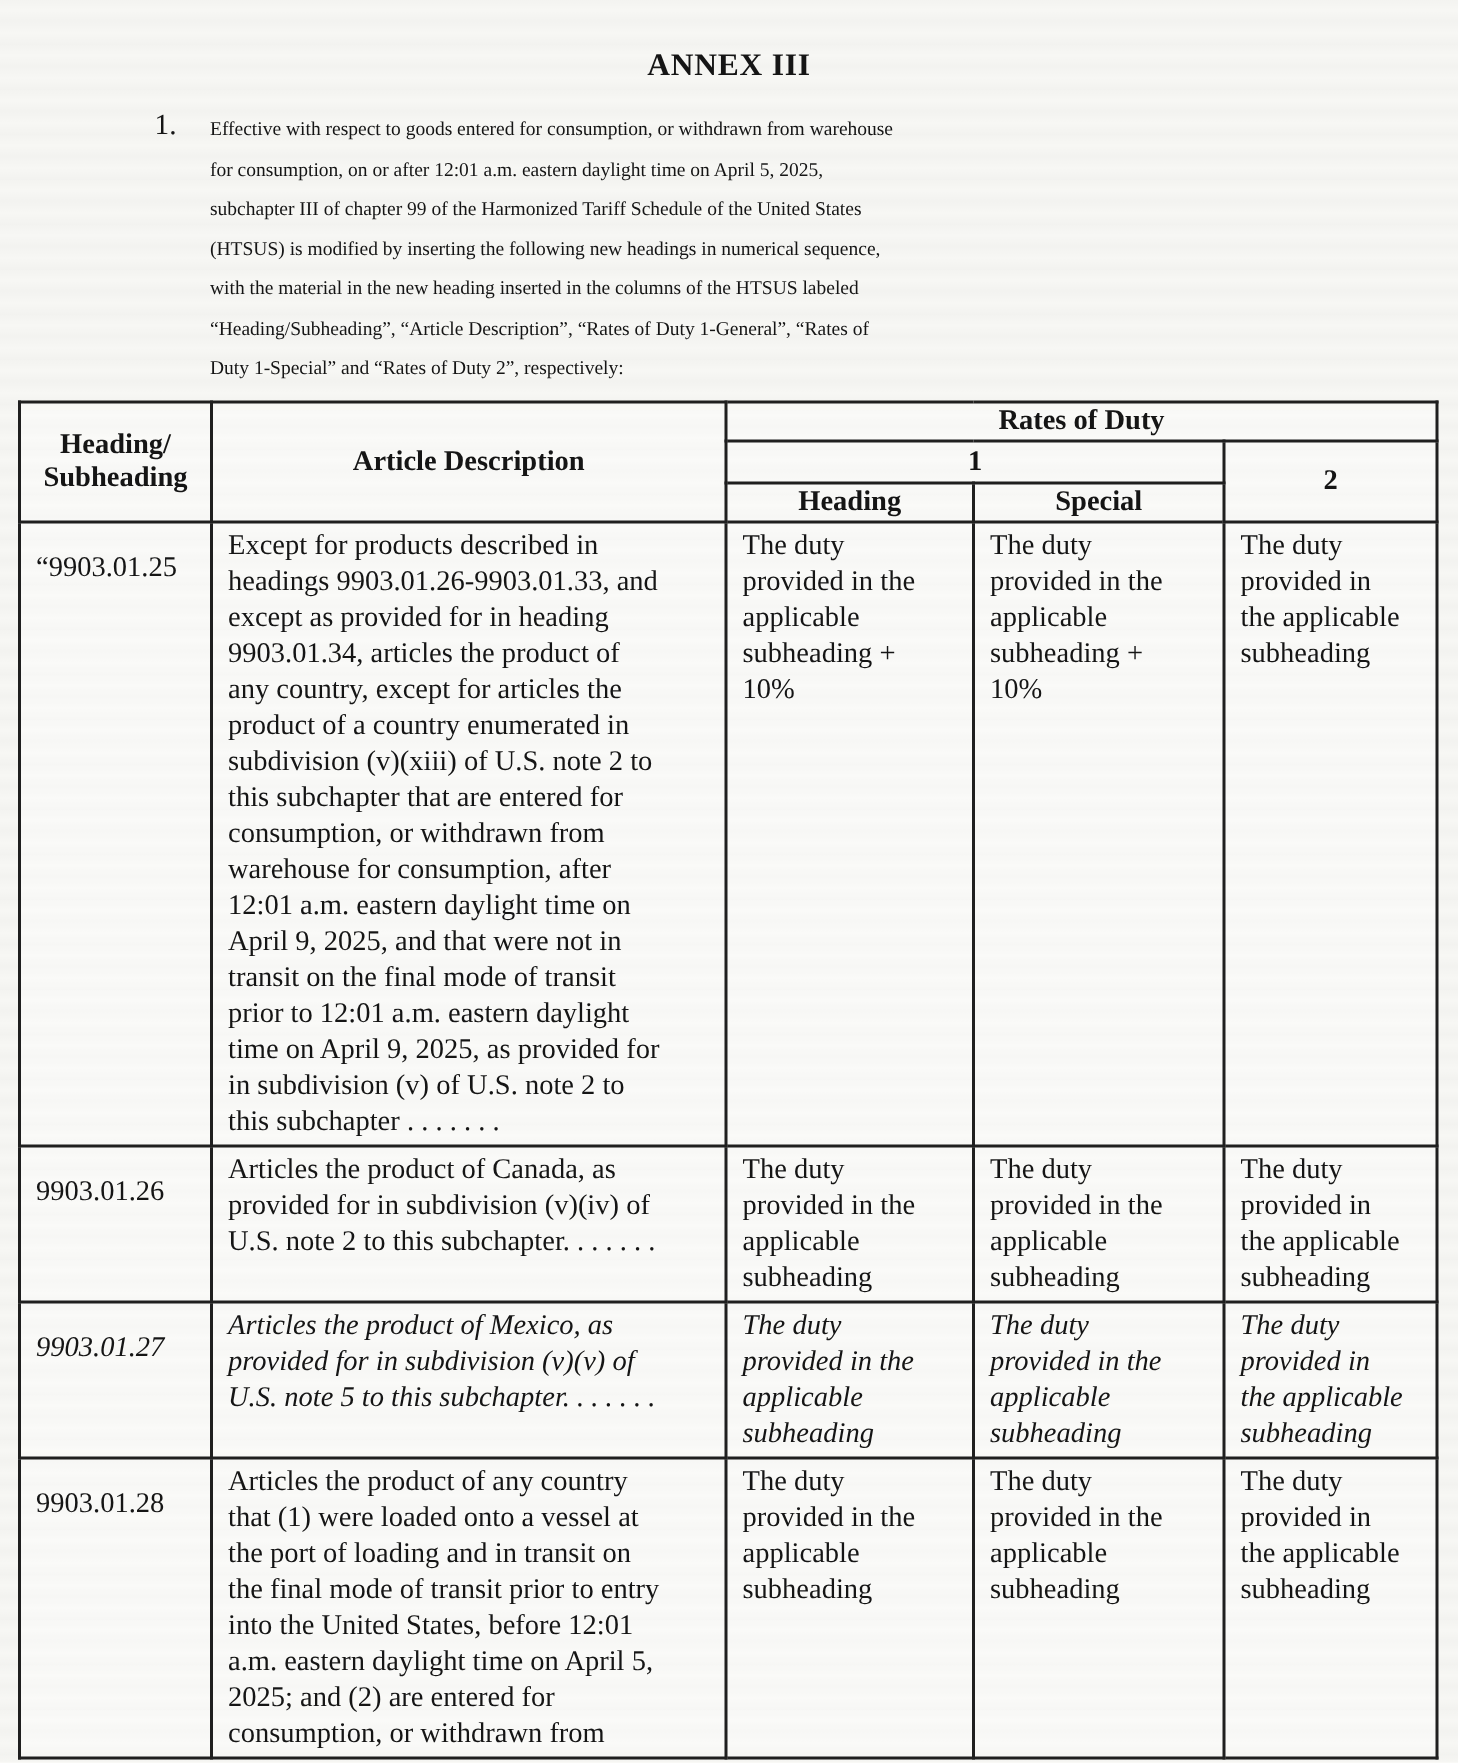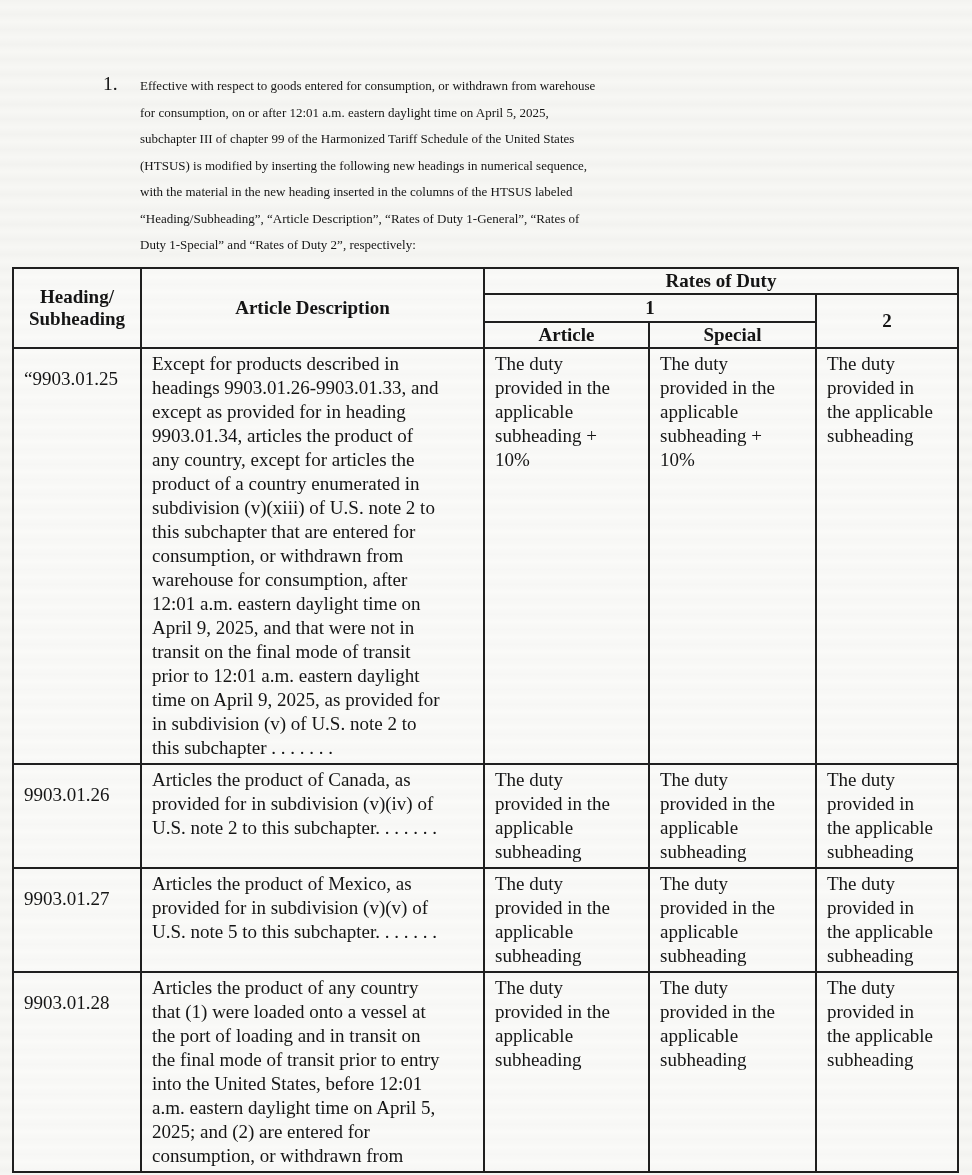--- a/index.html
+++ b/index.html
@@ -56,29 +56,30 @@
     padding:1px 4px;
   }
   th.h-rates{height:25px;font-size:19.5px;}
   th.h-one{height:28px;}
   th.h-genspec{height:22px;}
   td.c-heading{padding:18px 6px 3px 10px;line-height:24px;}
   td.c-desc{padding:3px 6px 3px 10px;line-height:24px;}
   td.c-rate{padding:3px 6px 3px 10px;line-height:24px;margin-left:19px;}
   tr.r-1{height:414px;}
   tr.r-2{height:98px;}
-  tr.r-3{height:98px;}
+  tr.r-3{height:98px;font-style:italic;}
   tr.r-4{height:197px;}
   .clip{max-height:192px;overflow:hidden;}
 </style>
 </head>
 <body>
 
 <div class="page">
 
+  <div class="annex-title">ANNEX III</div>
 
   <div class="para-num">1.</div>
   <div class="para-text">Effective with respect to goods entered for consumption, or withdrawn from warehouse
 for consumption, on or after 12:01 a.m. eastern daylight time on April 5, 2025,
 subchapter III of chapter 99 of the Harmonized Tariff Schedule of the United States
 (HTSUS) is modified by inserting the following new headings in numerical sequence,
 with the material in the new heading inserted in the columns of the HTSUS labeled
 “Heading/Subheading”, “Article Description”, “Rates of Duty 1-General”, “Rates of
 Duty 1-Special” and “Rates of Duty 2”, respectively:</div>
 
@@ -95,21 +96,21 @@
         <th rowspan="3">Heading/
 Subheading</th>
         <th rowspan="3">Article Description</th>
         <th colspan="3" class="h-rates">Rates of Duty</th>
       </tr>
       <tr>
         <th colspan="2" class="h-one">1</th>
         <th rowspan="2">2</th>
       </tr>
       <tr>
-        <th class="h-genspec">Article</th>
+        <th class="h-genspec">Heading</th>
         <th class="h-genspec">Special</th>
       </tr>
     </thead>
     <tbody>
       <tr class="r-1">
         <td class="c-heading">“9903.01.25</td>
         <td class="c-desc">Except for products described in
 headings 9903.01.26-9903.01.33, and
 except as provided for in heading
 9903.01.34, articles the product of

